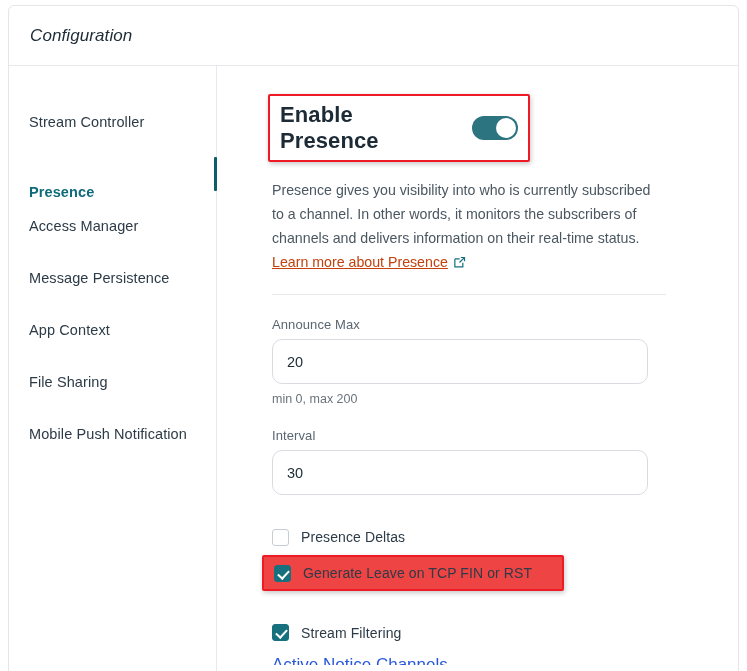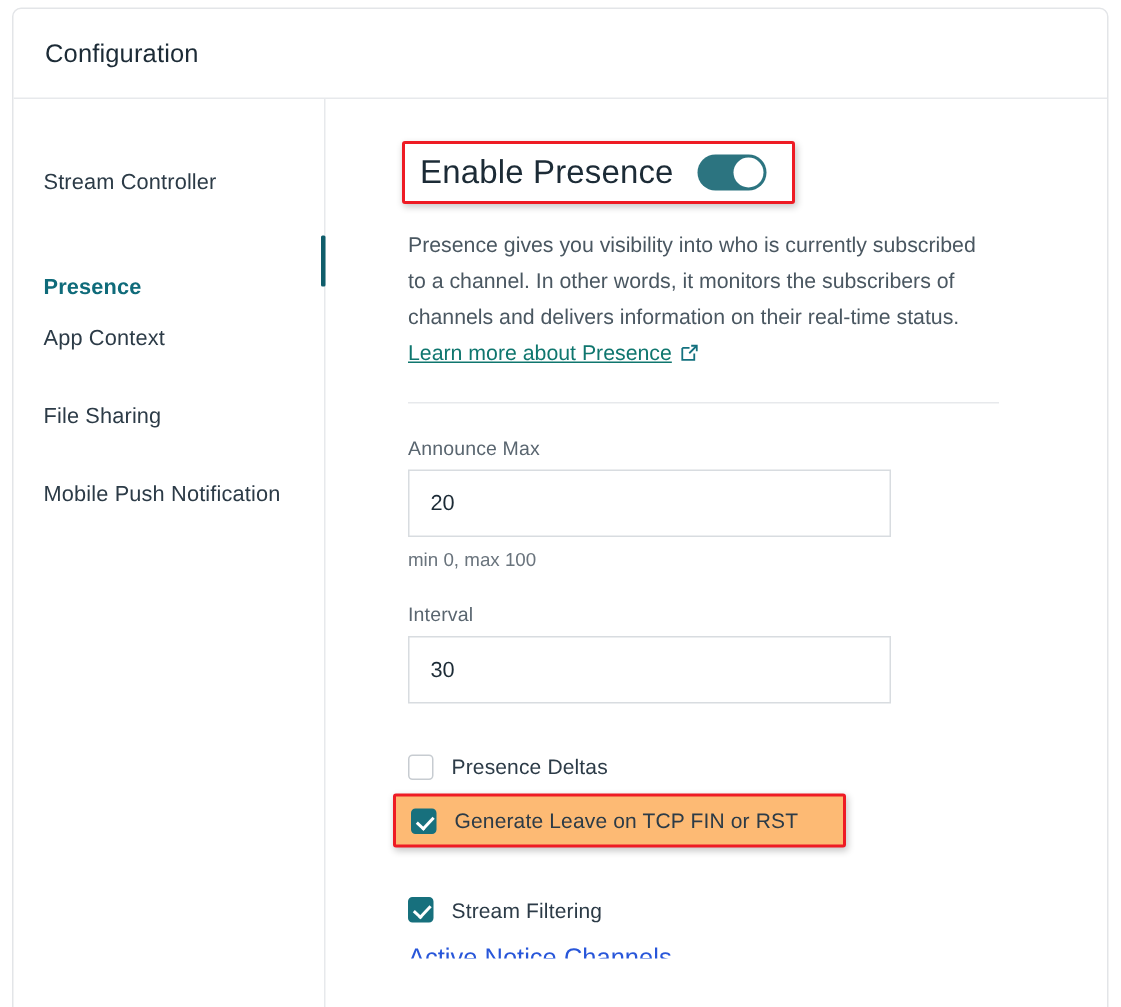--- a/index.html
+++ b/index.html
@@ -30,20 +30,21 @@
     border-bottom: 1px solid #e7e9ec;
     display: flex;
     align-items: center;
     padding-left: 21px;
   }
   .card-header-title {
     font-size: 17px;
     color: #1c2b36;
     font-weight: 400;
     letter-spacing: 0.1px;
+    font-style: italic;
   }
 
   .card-body {
     display: flex;
     height: 620px;
   }
 
   
   .sidebar {
     width: 208px;
@@ -94,21 +95,21 @@
     width: 262px;
     margin-left: -4px;
     border: 2px solid #ee1b24;
     border-radius: 2px;
     box-shadow: 1px 2px 5px rgba(0,0,0,0.22);
     background: #fff;
   }
   .title-text {
     font-size: 22px;
     color: #1c2b36;
-    font-weight: 400;
+    font-weight: 700;
     letter-spacing: 0.1px;
   }
   .toggle {
     width: 46px;
     height: 24px;
     border-radius: 12px;
     background: #2c7480;
     position: relative;
     flex: 0 0 46px;
     cursor: pointer;
@@ -124,21 +125,21 @@
   }
 
   .desc {
     margin-top: 16px;
     width: 394px;
     font-size: 14.2px;
     line-height: 24px;
     color: #4a5761;
   }
   .desc a {
-    color: #0f766e;
+    color: #c2410c;
     text-decoration: underline;
     cursor: pointer;
   }
   .ext-icon {
     display: inline-block;
     vertical-align: -2px;
     margin-left: 5px;
   }
 
   .divider {
@@ -150,24 +151,24 @@
 
   
   .field { margin-top: 22px; }
   .field-label {
     font-size: 13px;
     color: #5a6670;
     margin-bottom: 7px;
     letter-spacing: 0.1px;
   }
   .field-input {
-    width: 322px;
+    width: 376px;
     height: 45px;
     border: 1px solid #d8dce0;
-    border-radius: 0;
+    border-radius: 10px;
     background: #fff;
     font-family: "Liberation Sans", sans-serif;
     font-size: 14.5px;
     color: #1c2b36;
     padding: 0 14px;
     outline: none;
   }
   .field-hint {
     font-size: 12.5px;
     color: #6a747d;
@@ -180,21 +181,21 @@
     display: flex;
     align-items: center;
     gap: 12px;
     height: 36px;
     cursor: pointer;
   }
   .check-row.highlighted {
     border: 2px solid #ee1b24;
     border-radius: 2px;
     box-shadow: 1px 2px 5px rgba(0,0,0,0.22);
-    background: #fdba74;
+    background: #ef4444;
     width: 302px;
     margin-left: -10px;
     padding-left: 10px;
     height: 36px;
   }
   .cb {
     width: 17px;
     height: 17px;
     flex: 0 0 17px;
     border-radius: 3px;
@@ -243,20 +244,26 @@
   <div class="card-body">
 
     <div class="sidebar">
       <div class="nav-item">
         <span>Stream Controller</span>
       </div>
       <div class="nav-item active">
         <span>Presence</span>
       </div>
       <div class="nav-item">
+        <span>Access Manager</span>
+      </div>
+      <div class="nav-item">
+        <span>Message Persistence</span>
+      </div>
+      <div class="nav-item">
         <span>App Context</span>
       </div>
       <div class="nav-item">
         <span>File Sharing</span>
       </div>
       <div class="nav-item">
         <span>Mobile Push Notification</span>
       </div>
     </div>
 
@@ -275,21 +282,21 @@
               <path d="M8.4 1.6h4v4" fill="none" stroke="#14717f" stroke-width="1.3"></path>
               <path d="M7 7l5.2-5.2" fill="none" stroke="#14717f" stroke-width="1.3"></path>
             </svg></span>
       </div>
 
       <div class="divider"></div>
 
       <div class="field">
         <div class="field-label">Announce Max</div>
         <input class="field-input" type="text" value="20" style="">
-        <div class="field-hint">min 0, max 100</div>
+        <div class="field-hint">min 0, max 200</div>
       </div>
 
       <div class="field">
         <div class="field-label">Interval</div>
         <input class="field-input" type="text" value="30" style="">
       </div>
 
       <div class="checks">
         <div class="check-row">
           <span class="cb"></span>

